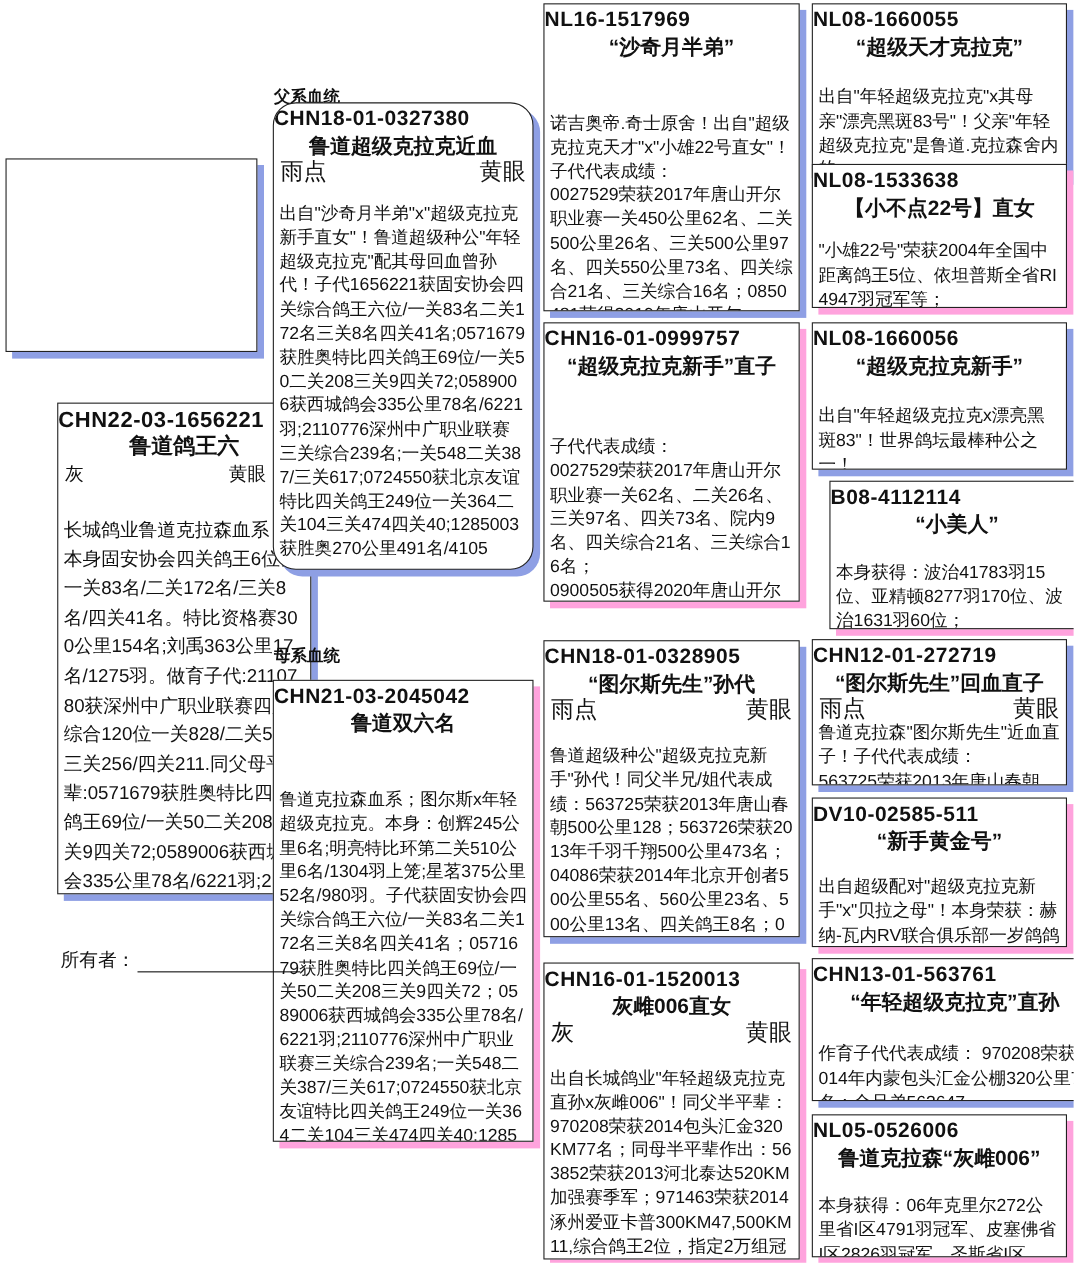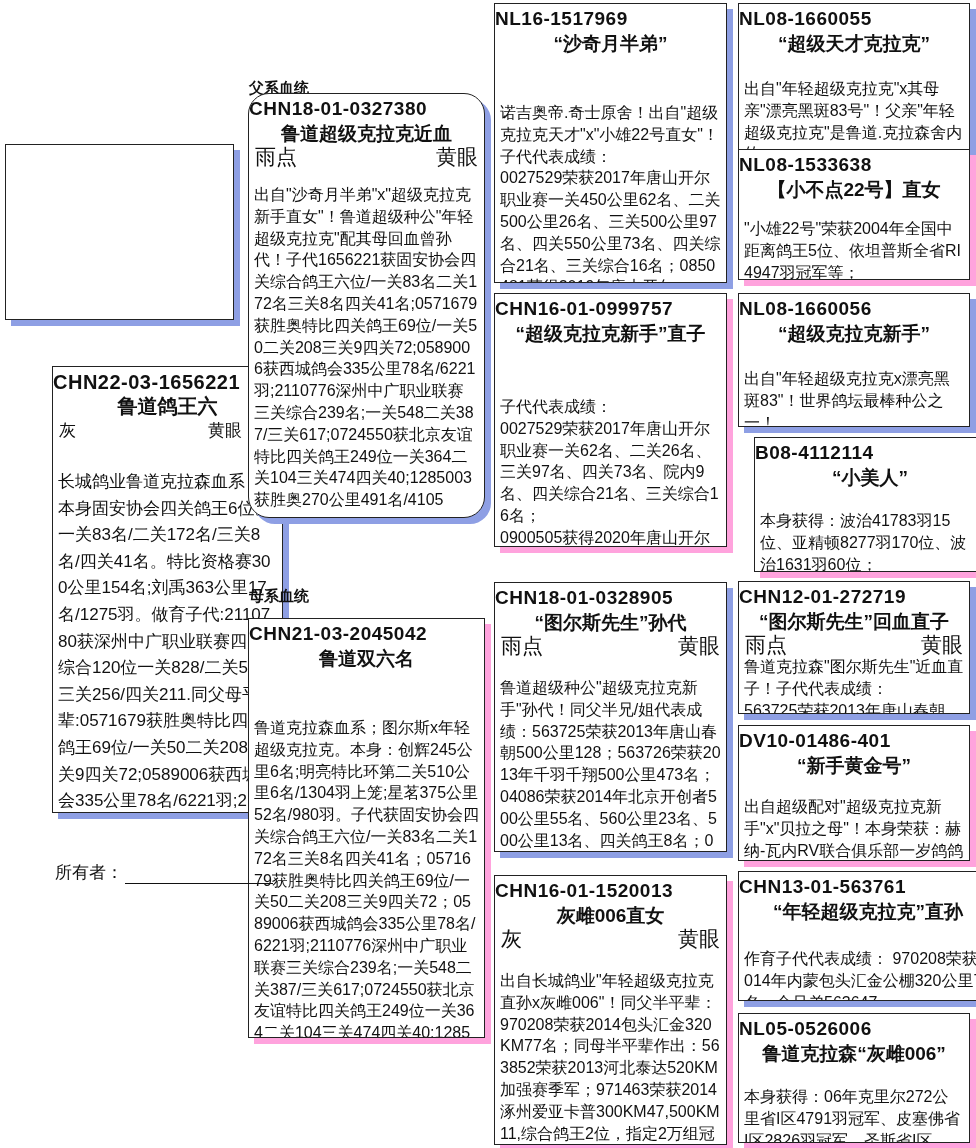--- a/index.html
+++ b/index.html
@@ -169,21 +169,21 @@
     <div class="card-name">“图尔斯先生”回血直子</div>
     <div class="card-attrs">
       <span>雨点</span>
       <span>黄眼</span>
     </div>
     <div class="card-body">鲁道克拉森"图尔斯先生"近血直子！子代代表成绩：
 563725荣获2013年唐山春朝</div>
   </div>
 
   <div class="card dam g12" style="left:738px; top:725px; width:232px; height:136px;">
-    <div class="card-id">DV10-01486-401</div>
+    <div class="card-id">DV10-02585-511</div>
     <div class="card-name">“新手黄金号”</div>
     <div class="card-body">出自超级配对"超级克拉克新手"x"贝拉之母"！本身荣获：赫纳-瓦内RV联合俱乐部一岁鸽鸽王</div>
   </div>
 
   <div class="card sire g13" style="left:738px; top:871px; width:260px; height:130px;">
     <div class="card-id">CHN13-01-563761</div>
     <div class="card-name">“年轻超级克拉克”直孙</div>
     <div class="card-body">作育子代代表成绩： 970208荣获2014年内蒙包头汇金公棚320公里77名；全兄弟563647</div>
   </div>
 

